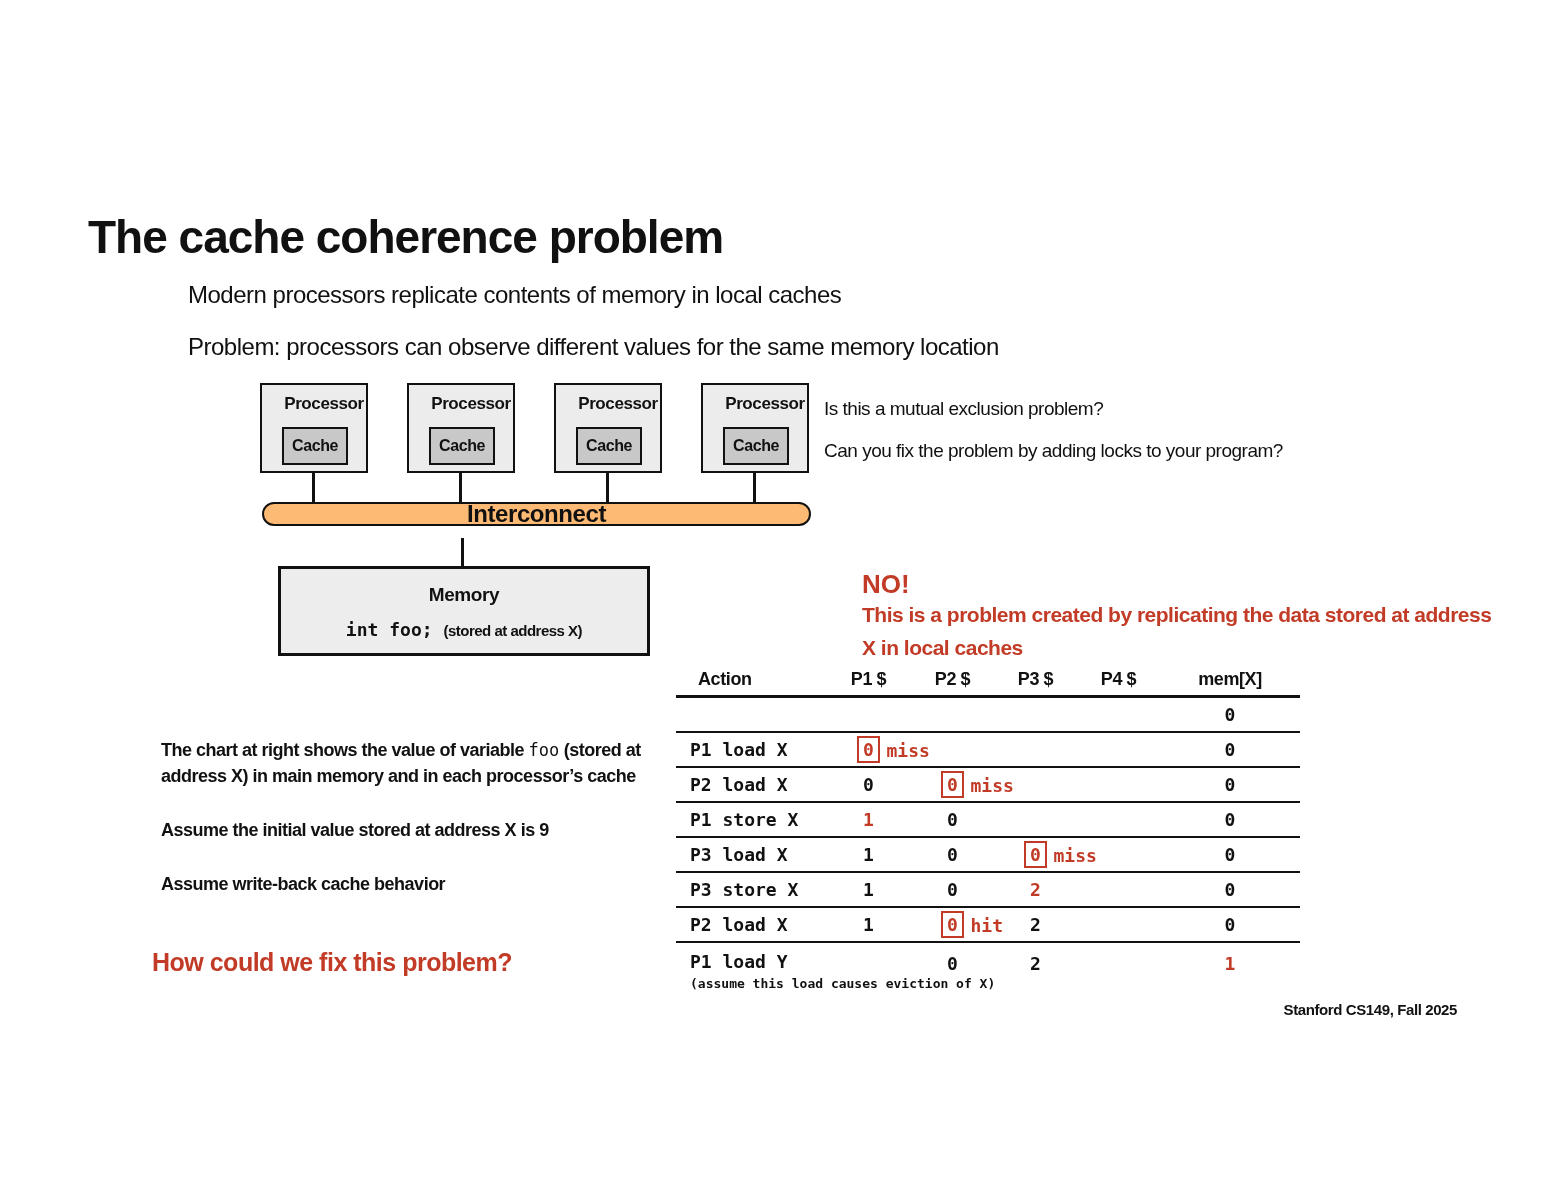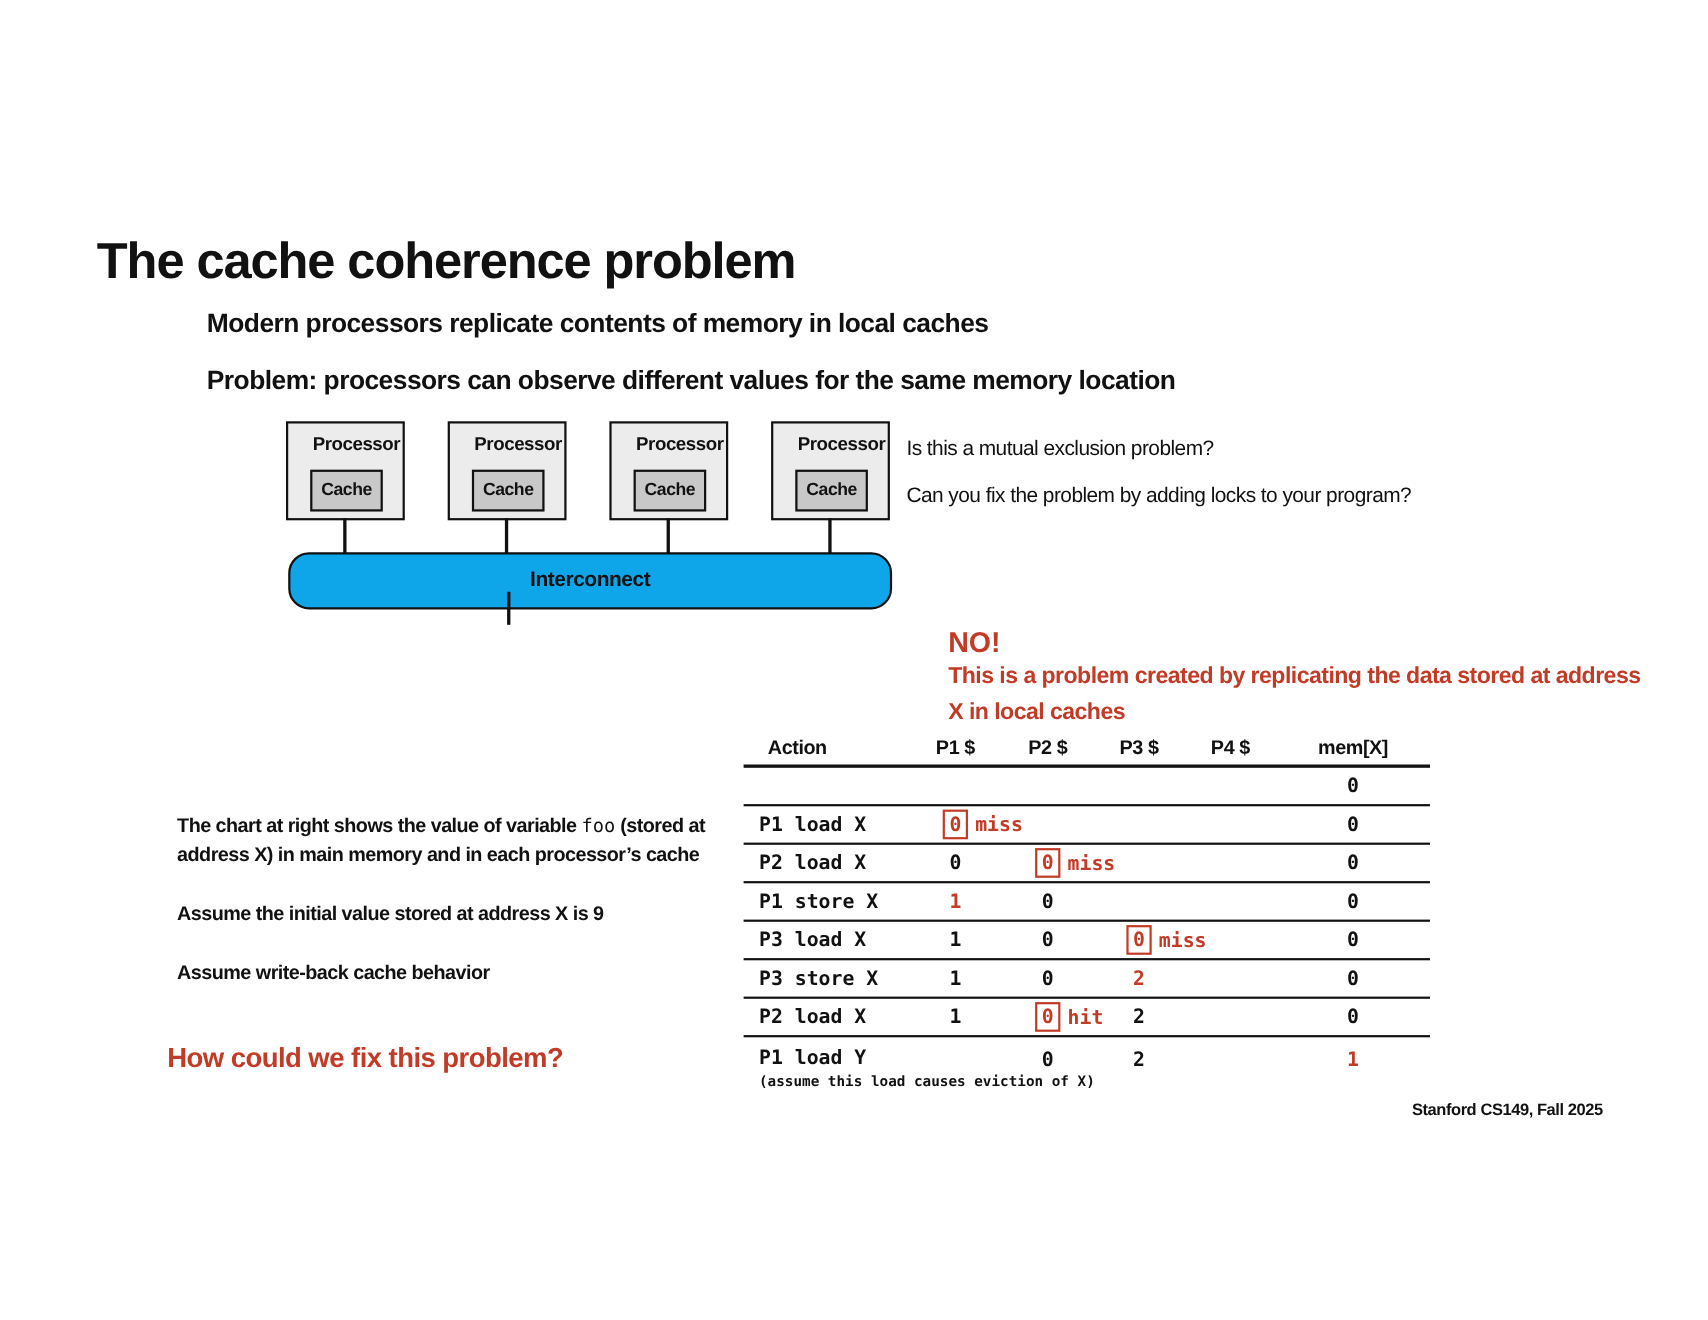--- a/index.html
+++ b/index.html
@@ -8,34 +8,34 @@
   .slide {
     position: relative; width: 1553px; height: 1200px;
     background: #ffffff; overflow: hidden;
     font-family: "Liberation Sans", sans-serif; color: var(--ink);
   }
   .mono { font-family: "DejaVu Sans Mono", monospace; }
   .abs { position: absolute; }
   .red { color: var(--red); }
 
   .title { left: 88px; top: 210px; font-size: 46px; font-weight: 700; letter-spacing: -1px; }
-  .sub { left: 188px; font-size: 24px; font-weight: 700; letter-spacing: -0.5px; }
+  .sub { left: 188px; font-size: 24px; font-weight: 400; letter-spacing: -0.5px; }
   .sub1 { top: 281px; }
   .sub2 { top: 333px; }
 
   
   .proc { top: 383px; width: 108px; height: 90px; background: #ececec; border: 2px solid var(--ink); }
   .proc-label { text-align: center; margin-top: 9px; font-size: 17px; font-weight: 700; letter-spacing: -0.4px; padding-left: 20px; }
   .cache { position: absolute; left: 20px; top: 42px; width: 66px; height: 38px; background: #c8c8c8;
            border: 2px solid var(--ink); display: flex; align-items: center; justify-content: center;
            font-size: 16px; font-weight: 700; letter-spacing: -0.4px; }
   .vline { width: 3px; background: var(--ink); }
-  .interconnect { left: 262px; top: 502px; width: 549px; height: 52px; background: #0ea5e9;
+  .interconnect { left: 262px; top: 502px; width: 549px; height: 24px; background: #fdba74;
                   border: 2px solid var(--ink); border-radius: 19px; display: flex; align-items: center;
-                  justify-content: center; font-size: 19px; font-weight: 700; letter-spacing: -0.4px; }
+                  justify-content: center; font-size: 24px; font-weight: 700; letter-spacing: -0.4px; }
   .memory { left: 278px; top: 566px; width: 372px; height: 90px; background: #ededed;
             border: 3px solid var(--ink); text-align: center; }
   .m-title { margin-top: 15px; font-size: 19px; font-weight: 700; letter-spacing: -0.4px; }
   .m-code { margin-top: 13px; font-size: 18px; font-weight: 700; }
   .m-note { font-family: "Liberation Sans", sans-serif; font-size: 15px; font-weight: 700; letter-spacing: -0.5px; }
 
   .question { left: 824px; font-size: 19px; font-weight: 400; letter-spacing: -0.5px; }
   .q1 { top: 398px; } .q2 { top: 440px; }
 
   .no-head { left: 862px; top: 557px; font-size: 26px; font-weight: 700; color: var(--red); margin-top: 12px; }
@@ -95,20 +95,27 @@
 
   <div class="abs vline" style="left:312px;top:471px;height:32px"></div>
   <div class="abs vline" style="left:459px;top:471px;height:32px"></div>
   <div class="abs vline" style="left:606px;top:471px;height:32px"></div>
   <div class="abs vline" style="left:753px;top:471px;height:32px"></div>
 
   <div class="abs interconnect">Interconnect</div>
 
   <div class="abs vline" style="left:461px;top:538px;height:30px"></div>
 
+  <div class="abs memory">
+    <div class="m-title">Memory</div>
+    <div class="m-code mono">
+      <span>int foo;</span>
+      <span class="m-note">(stored at address X)</span>
+    </div>
+  </div>
 
   <div class="abs question q1">Is this a mutual exclusion problem?</div>
   <div class="abs question q2">Can you fix the problem by adding locks to your program?</div>
 
   <div class="abs no-head">NO!</div>
   <div class="abs no-body">
     <div>This is a problem created by replicating the data stored at address</div>
     <div>X in local caches</div>
   </div>
 

